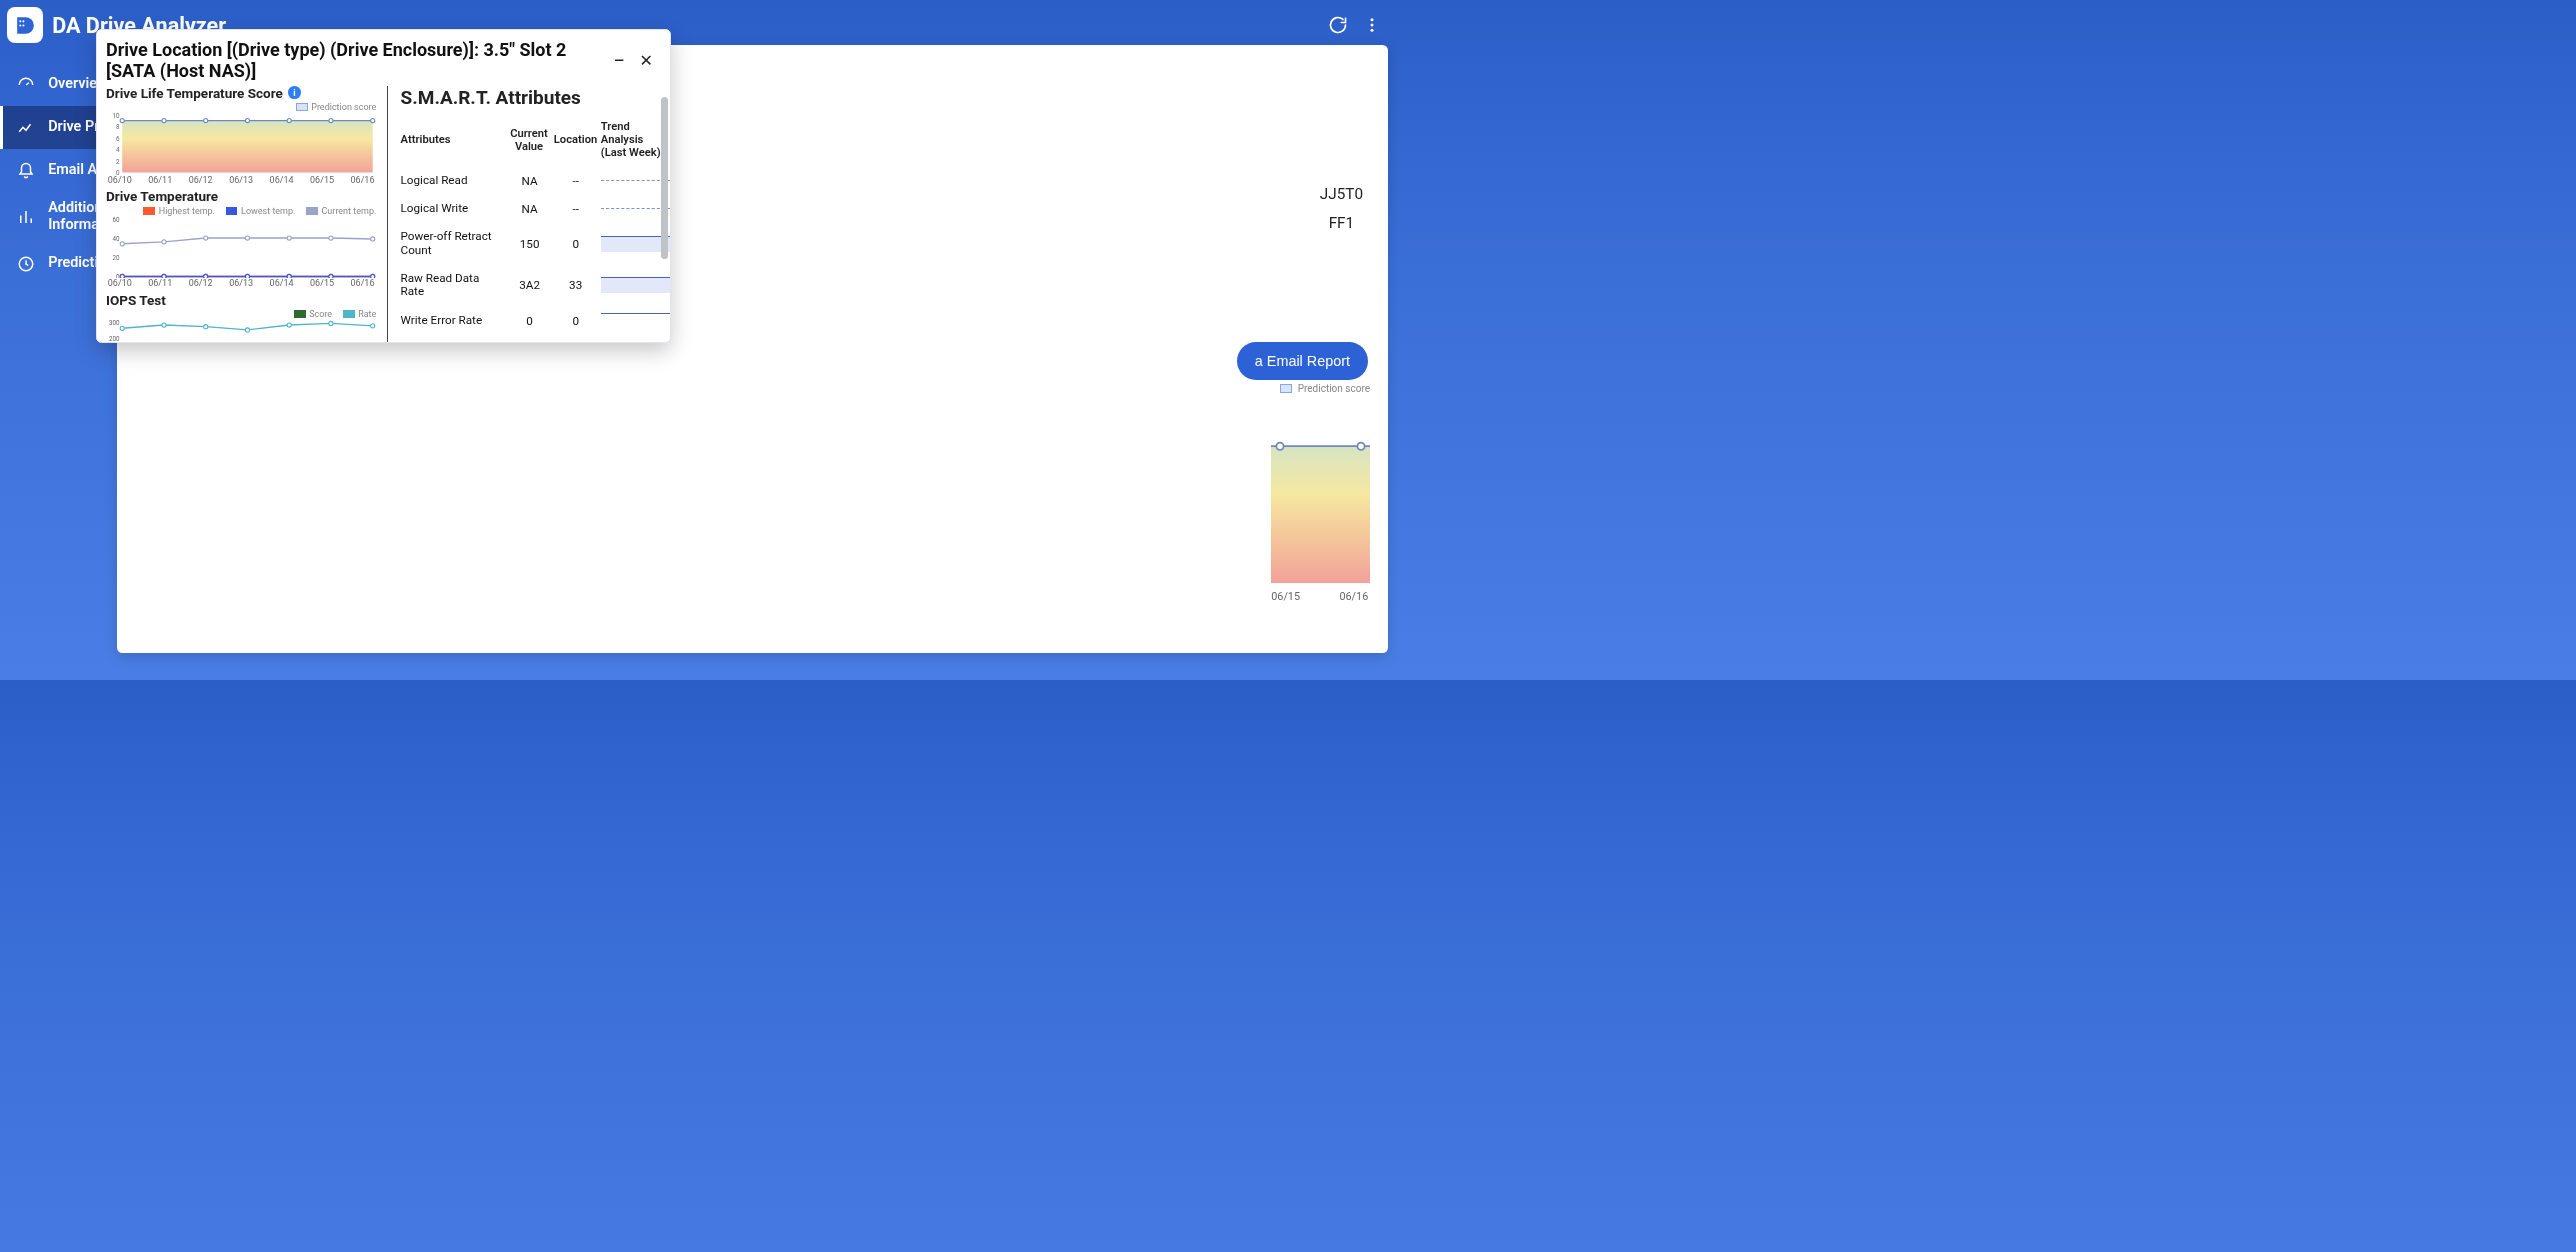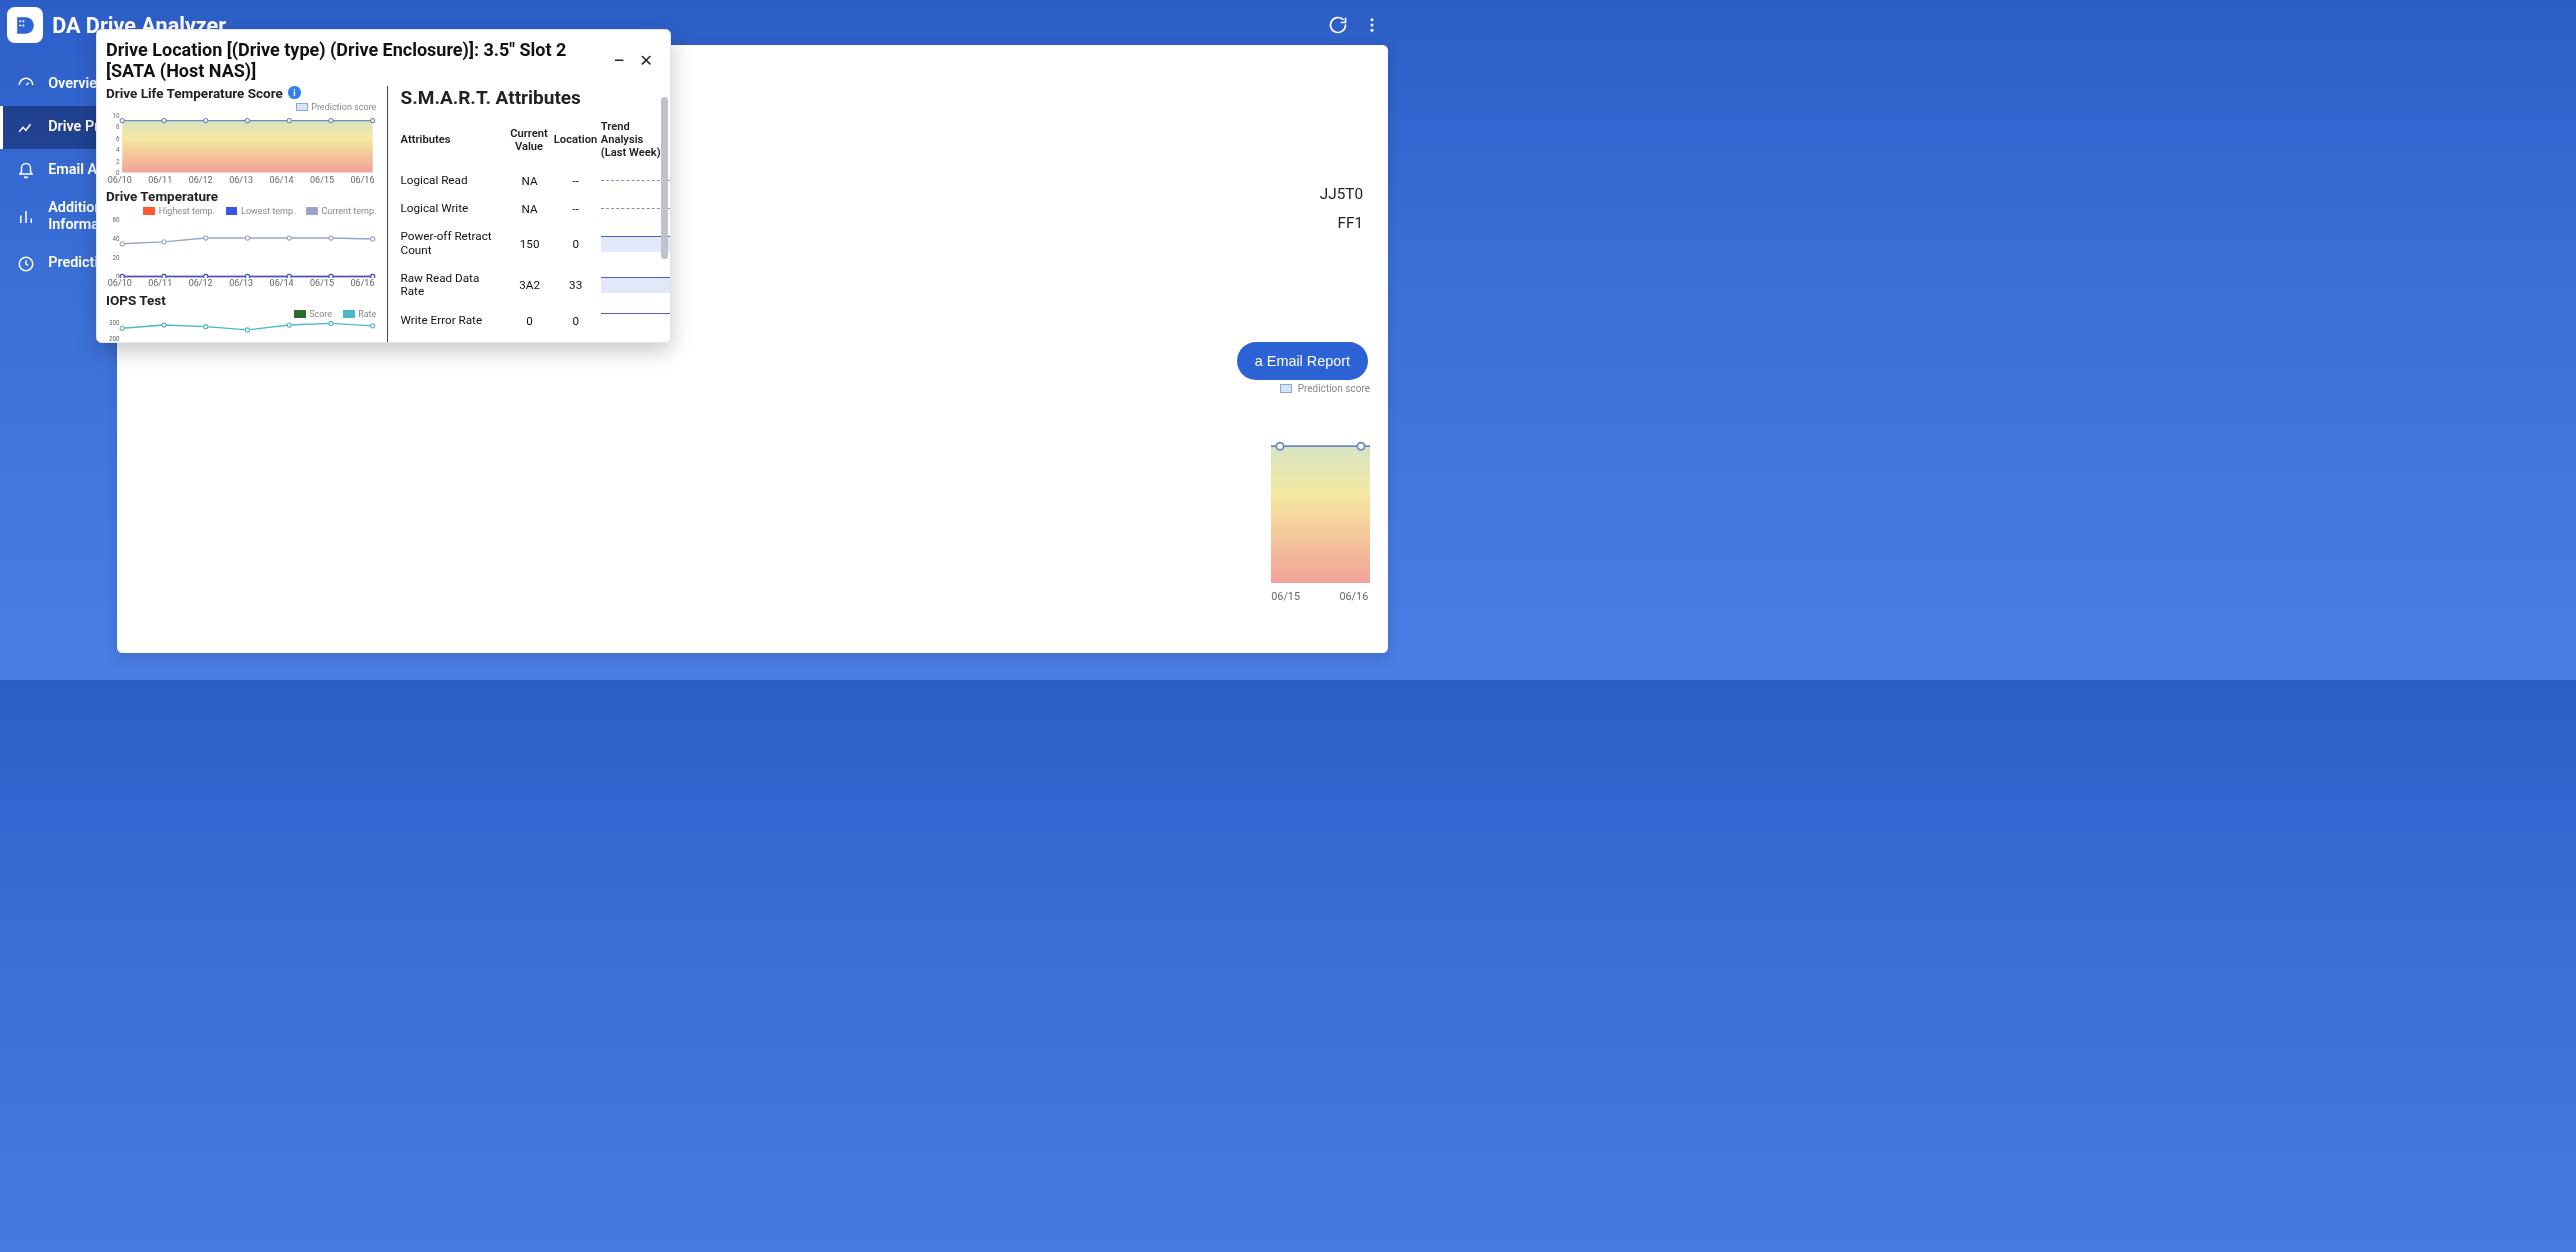--- a/index.html
+++ b/index.html
@@ -63,21 +63,21 @@
     position:absolute;
     left:117px; top:45px;
     right:9px; bottom:27px;
     background:#fff;
     border-radius:5.4px;
     box-shadow: 0 3.6px 12.6px rgba(0,0,0,0.15);
     overflow:hidden;
   }
   .bg-text-right {
     position:absolute; right:25px; top:135px;
-    font-size:15.3px; color:#222; text-align:right; line-height:1.9;
+    font-size:15.3px; color:#222; text-align:center; line-height:1.9;
   }
   .report-btn {
     position:absolute; right:20px; top:297px;
     background:#2d62d6; color:#fff; border:none;
     border-radius: 20px; height:38px; padding:0 18px 0 18px;
     font-size:14.4px; font-weight:500;
     white-space:nowrap;
     cursor:pointer;
   }
 

